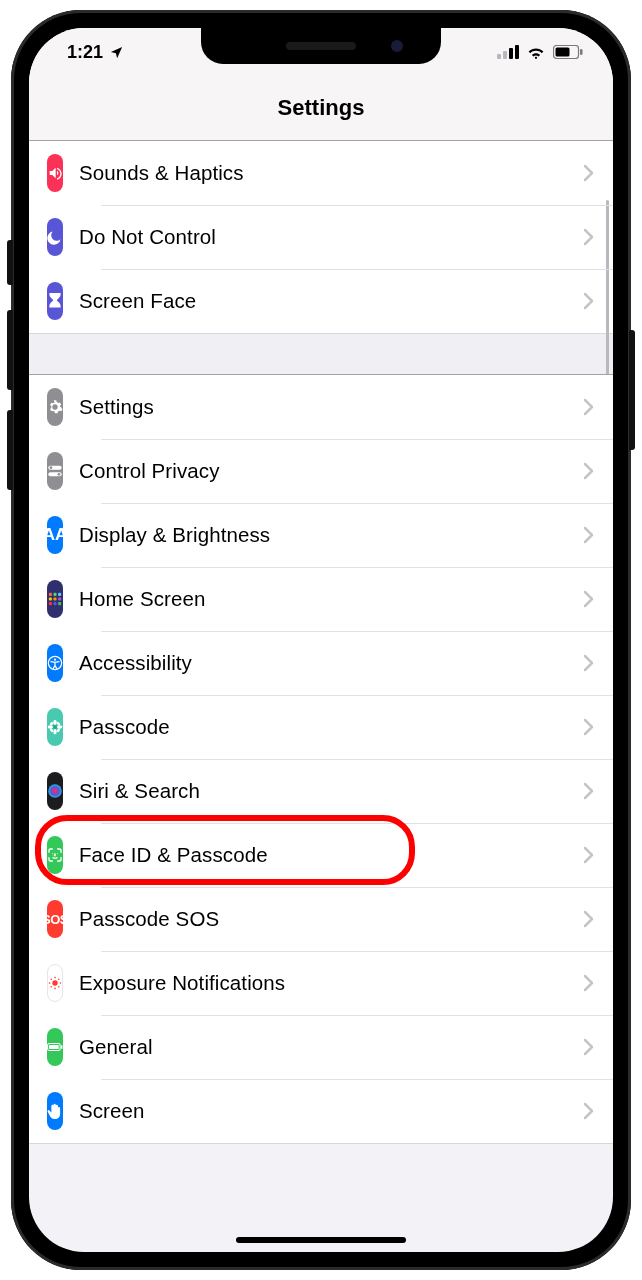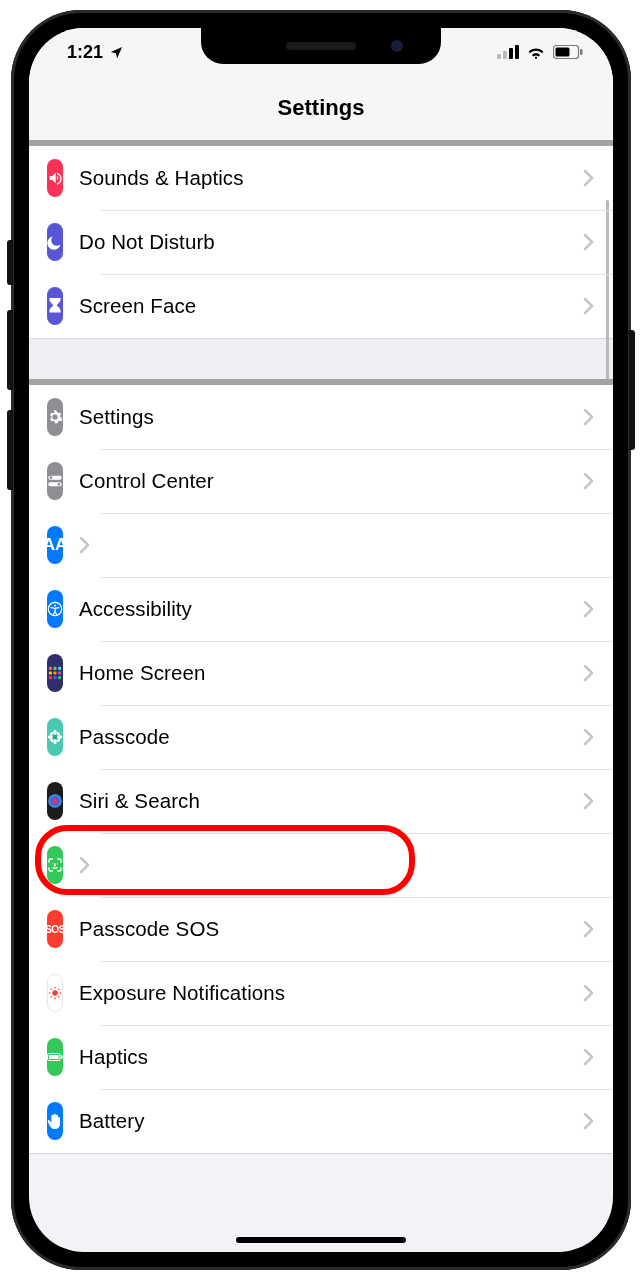--- a/index.html
+++ b/index.html
@@ -71,21 +71,21 @@
     position:absolute; top:112px; left:0; right:0; bottom:0;
     overflow:hidden;
   }
   .scroll-indicator {
     position:absolute; right:4px; top:60px; width:3px; height:230px;
     background:#b8b8be; border-radius:2px;
   }
 
   .group {
     background:#ffffff;
-    border-top:6px solid #a3a3a3;
+    border-top:1px solid #a3a3a3;
     border-bottom:1px solid #d8d8dc;
   }
   .gap { height:40px; background:#efeff4; }
 
   .row {
     display:flex; align-items:center;
     height:64px;
     padding: 0 18px 0 18px;
     position:relative;
     cursor:pointer;
@@ -201,21 +201,21 @@
                 <path d="M2 2l7 7-7 7" stroke="#c5c5c9" stroke-width="2.5" fill="none" stroke-linecap="round" stroke-linejoin="round"></path>
               </svg>
             </div>
         </div>
         <div class="row">
           <div class="icon bg-indigo">
             <svg width="22" height="22" viewBox="0 0 24 24" fill="#fff">
                 <path d="M20.3 15.3A8 8 0 0 1 8.7 3.7 10 10 0 1 0 20.3 15.3z"></path>
               </svg>
           </div>
-          <div class="label">Do Not Disturb</div>
+          <div class="label">Do Not Control</div>
           <div class="chev">
               <svg width="12" height="18" viewBox="0 0 12 18">
                 <path d="M2 2l7 7-7 7" stroke="#c5c5c9" stroke-width="2.5" fill="none" stroke-linecap="round" stroke-linejoin="round"></path>
               </svg>
             </div>
         </div>
         <div class="row">
           <div class="icon bg-indigo">
             <svg width="20" height="24" viewBox="0 0 20 24" fill="#fff">
                 <path d="M3 2h14v2c0 3-3 5-5 7 2 2 5 4 5 7v2H3v-2c0-3 3-5 5-7-2-2-5-4-5-7V2z"></path>
@@ -248,46 +248,32 @@
         </div>
         <div class="row">
           <div class="icon bg-gray">
             <svg width="24" height="20" viewBox="0 0 24 20" fill="#fff">
                 <rect x="2" y="2" width="20" height="6" rx="3"></rect>
                 <circle cx="6" cy="5" r="2" fill="#8e8e93"></circle>
                 <rect x="2" y="12" width="20" height="6" rx="3"></rect>
                 <circle cx="18" cy="15" r="2" fill="#8e8e93"></circle>
               </svg>
           </div>
-          <div class="label">Control Center</div>
+          <div class="label">Control Privacy</div>
           <div class="chev">
               <svg width="12" height="18" viewBox="0 0 12 18">
                 <path d="M2 2l7 7-7 7" stroke="#c5c5c9" stroke-width="2.5" fill="none" stroke-linecap="round" stroke-linejoin="round"></path>
               </svg>
             </div>
         </div>
         <div class="row">
           <div class="icon bg-blue">
               <span class="txt" style="font-size:17px;font-weight:600;">AA</span>
             </div>
-          <div class="chev">
-              <svg width="12" height="18" viewBox="0 0 12 18">
-                <path d="M2 2l7 7-7 7" stroke="#c5c5c9" stroke-width="2.5" fill="none" stroke-linecap="round" stroke-linejoin="round"></path>
-              </svg>
-            </div>
-        </div>
-        <div class="row">
-          <div class="icon bg-blue">
-            <svg width="24" height="24" viewBox="0 0 24 24" fill="none" stroke="#fff" stroke-width="1.8">
-                <circle cx="12" cy="12" r="10"></circle>
-                <circle cx="12" cy="7" r="1.6" fill="#fff" stroke="none"></circle>
-                <path d="M6 10l6 1 6-1M12 11v5l-2.5 4M12 16l2.5 4" stroke-linecap="round"></path>
-              </svg>
-          </div>
-          <div class="label">Accessibility</div>
+          <div class="label">Display &amp; Brightness</div>
           <div class="chev">
               <svg width="12" height="18" viewBox="0 0 12 18">
                 <path d="M2 2l7 7-7 7" stroke="#c5c5c9" stroke-width="2.5" fill="none" stroke-linecap="round" stroke-linejoin="round"></path>
               </svg>
             </div>
         </div>
         <div class="row">
           <div class="icon bg-grid">
             <svg width="26" height="26" viewBox="0 0 26 26">
               <rect x="3" y="3" width="5" height="5" rx="1.5" fill="#ff6250"></rect>
@@ -295,20 +281,35 @@
                 <rect x="18" y="3" width="5" height="5" rx="1.5" fill="#5ac8fa"></rect>
               <rect x="3" y="10.5" width="5" height="5" rx="1.5" fill="#ffcc00"></rect>
                 <rect x="10.5" y="10.5" width="5" height="5" rx="1.5" fill="#ff9500"></rect>
                 <rect x="18" y="10.5" width="5" height="5" rx="1.5" fill="#af52de"></rect>
               <rect x="3" y="18" width="5" height="5" rx="1.5" fill="#ff2d55"></rect>
                 <rect x="10.5" y="18" width="5" height="5" rx="1.5" fill="#5856d6"></rect>
                 <rect x="18" y="18" width="5" height="5" rx="1.5" fill="#34c759"></rect>
             </svg>
           </div>
           <div class="label">Home Screen</div>
+          <div class="chev">
+              <svg width="12" height="18" viewBox="0 0 12 18">
+                <path d="M2 2l7 7-7 7" stroke="#c5c5c9" stroke-width="2.5" fill="none" stroke-linecap="round" stroke-linejoin="round"></path>
+              </svg>
+            </div>
+        </div>
+        <div class="row">
+          <div class="icon bg-blue">
+            <svg width="24" height="24" viewBox="0 0 24 24" fill="none" stroke="#fff" stroke-width="1.8">
+                <circle cx="12" cy="12" r="10"></circle>
+                <circle cx="12" cy="7" r="1.6" fill="#fff" stroke="none"></circle>
+                <path d="M6 10l6 1 6-1M12 11v5l-2.5 4M12 16l2.5 4" stroke-linecap="round"></path>
+              </svg>
+          </div>
+          <div class="label">Accessibility</div>
           <div class="chev">
               <svg width="12" height="18" viewBox="0 0 12 18">
                 <path d="M2 2l7 7-7 7" stroke="#c5c5c9" stroke-width="2.5" fill="none" stroke-linecap="round" stroke-linejoin="round"></path>
               </svg>
             </div>
         </div>
         <div class="row">
           <div class="icon bg-teal">
             <svg width="24" height="24" viewBox="0 0 24 24" fill="#fff">
                 <circle cx="12" cy="12" r="3" fill="#2aa38a"></circle>
@@ -354,29 +355,30 @@
         <div class="row">
           <div class="icon bg-green">
             <svg width="24" height="24" viewBox="0 0 24 24" fill="none" stroke="#fff" stroke-width="2" stroke-linecap="round">
                 <path d="M3 8V5a2 2 0 0 1 2-2h3M21 8V5a2 2 0 0 0-2-2h-3M3 16v3a2 2 0 0 0 2 2h3M21 16v3a2 2 0 0 1-2 2h-3"></path>
                 <circle cx="8.5" cy="10" r="0.8" fill="#fff" stroke="none"></circle>
                 <circle cx="15.5" cy="10" r="0.8" fill="#fff" stroke="none"></circle>
                 <path d="M12 10v3h-1"></path>
                 <path d="M9 16c1 1 5 1 6 0"></path>
               </svg>
           </div>
+          <div class="label">Face ID &amp; Passcode</div>
           <div class="chev">
               <svg width="12" height="18" viewBox="0 0 12 18">
                 <path d="M2 2l7 7-7 7" stroke="#c5c5c9" stroke-width="2.5" fill="none" stroke-linecap="round" stroke-linejoin="round"></path>
               </svg>
             </div>
         </div>
         <div class="row">
           <div class="icon bg-red">
-              <span class="txt" style="font-size:10px;font-weight:700;letter-spacing:-0.5px;">SOS</span>
+              <span class="txt" style="font-size:13px;font-weight:700;letter-spacing:-0.5px;">SOS</span>
             </div>
           <div class="label">Passcode SOS</div>
           <div class="chev">
               <svg width="12" height="18" viewBox="0 0 12 18">
                 <path d="M2 2l7 7-7 7" stroke="#c5c5c9" stroke-width="2.5" fill="none" stroke-linecap="round" stroke-linejoin="round"></path>
               </svg>
             </div>
         </div>
         <div class="row">
           <div class="icon bg-white" style="border:1px solid #e5e5ea;">
@@ -402,34 +404,34 @@
             </div>
         </div>
         <div class="row">
           <div class="icon bg-green">
             <svg width="28" height="16" viewBox="0 0 28 16">
                 <rect x="1" y="2" width="22" height="12" rx="3" fill="none" stroke="#fff" stroke-width="1.8"></rect>
                 <rect x="3.5" y="4.5" width="17" height="7" rx="1.5" fill="#fff"></rect>
                 <rect x="24.5" y="5" width="2.5" height="6" rx="1" fill="#fff"></rect>
               </svg>
           </div>
-          <div class="label">Haptics</div>
+          <div class="label">General</div>
           <div class="chev">
               <svg width="12" height="18" viewBox="0 0 12 18">
                 <path d="M2 2l7 7-7 7" stroke="#c5c5c9" stroke-width="2.5" fill="none" stroke-linecap="round" stroke-linejoin="round"></path>
               </svg>
             </div>
         </div>
         <div class="row">
           <div class="icon bg-blue">
             <svg width="22" height="24" viewBox="0 0 22 24" fill="#fff">
                 <path d="M6 12V5a1.5 1.5 0 0 1 3 0v6V3.5a1.5 1.5 0 0 1 3 0V11V5a1.5 1.5 0 0 1 3 0v7V8a1.5 1.5 0 0 1 3 0v8c0 4-3 7-7 7h-1c-3 0-5-2-6-4l-3-6a1.5 1.5 0 0 1 2.6-1.5L6 14z"></path>
               </svg>
           </div>
-          <div class="label">Battery</div>
+          <div class="label">Screen</div>
           <div class="chev">
               <svg width="12" height="18" viewBox="0 0 12 18">
                 <path d="M2 2l7 7-7 7" stroke="#c5c5c9" stroke-width="2.5" fill="none" stroke-linecap="round" stroke-linejoin="round"></path>
               </svg>
             </div>
         </div>
 
         <div class="annotation" style="left:6px; top:440px; width:380px; height:70px;"></div>
       </div>
 

